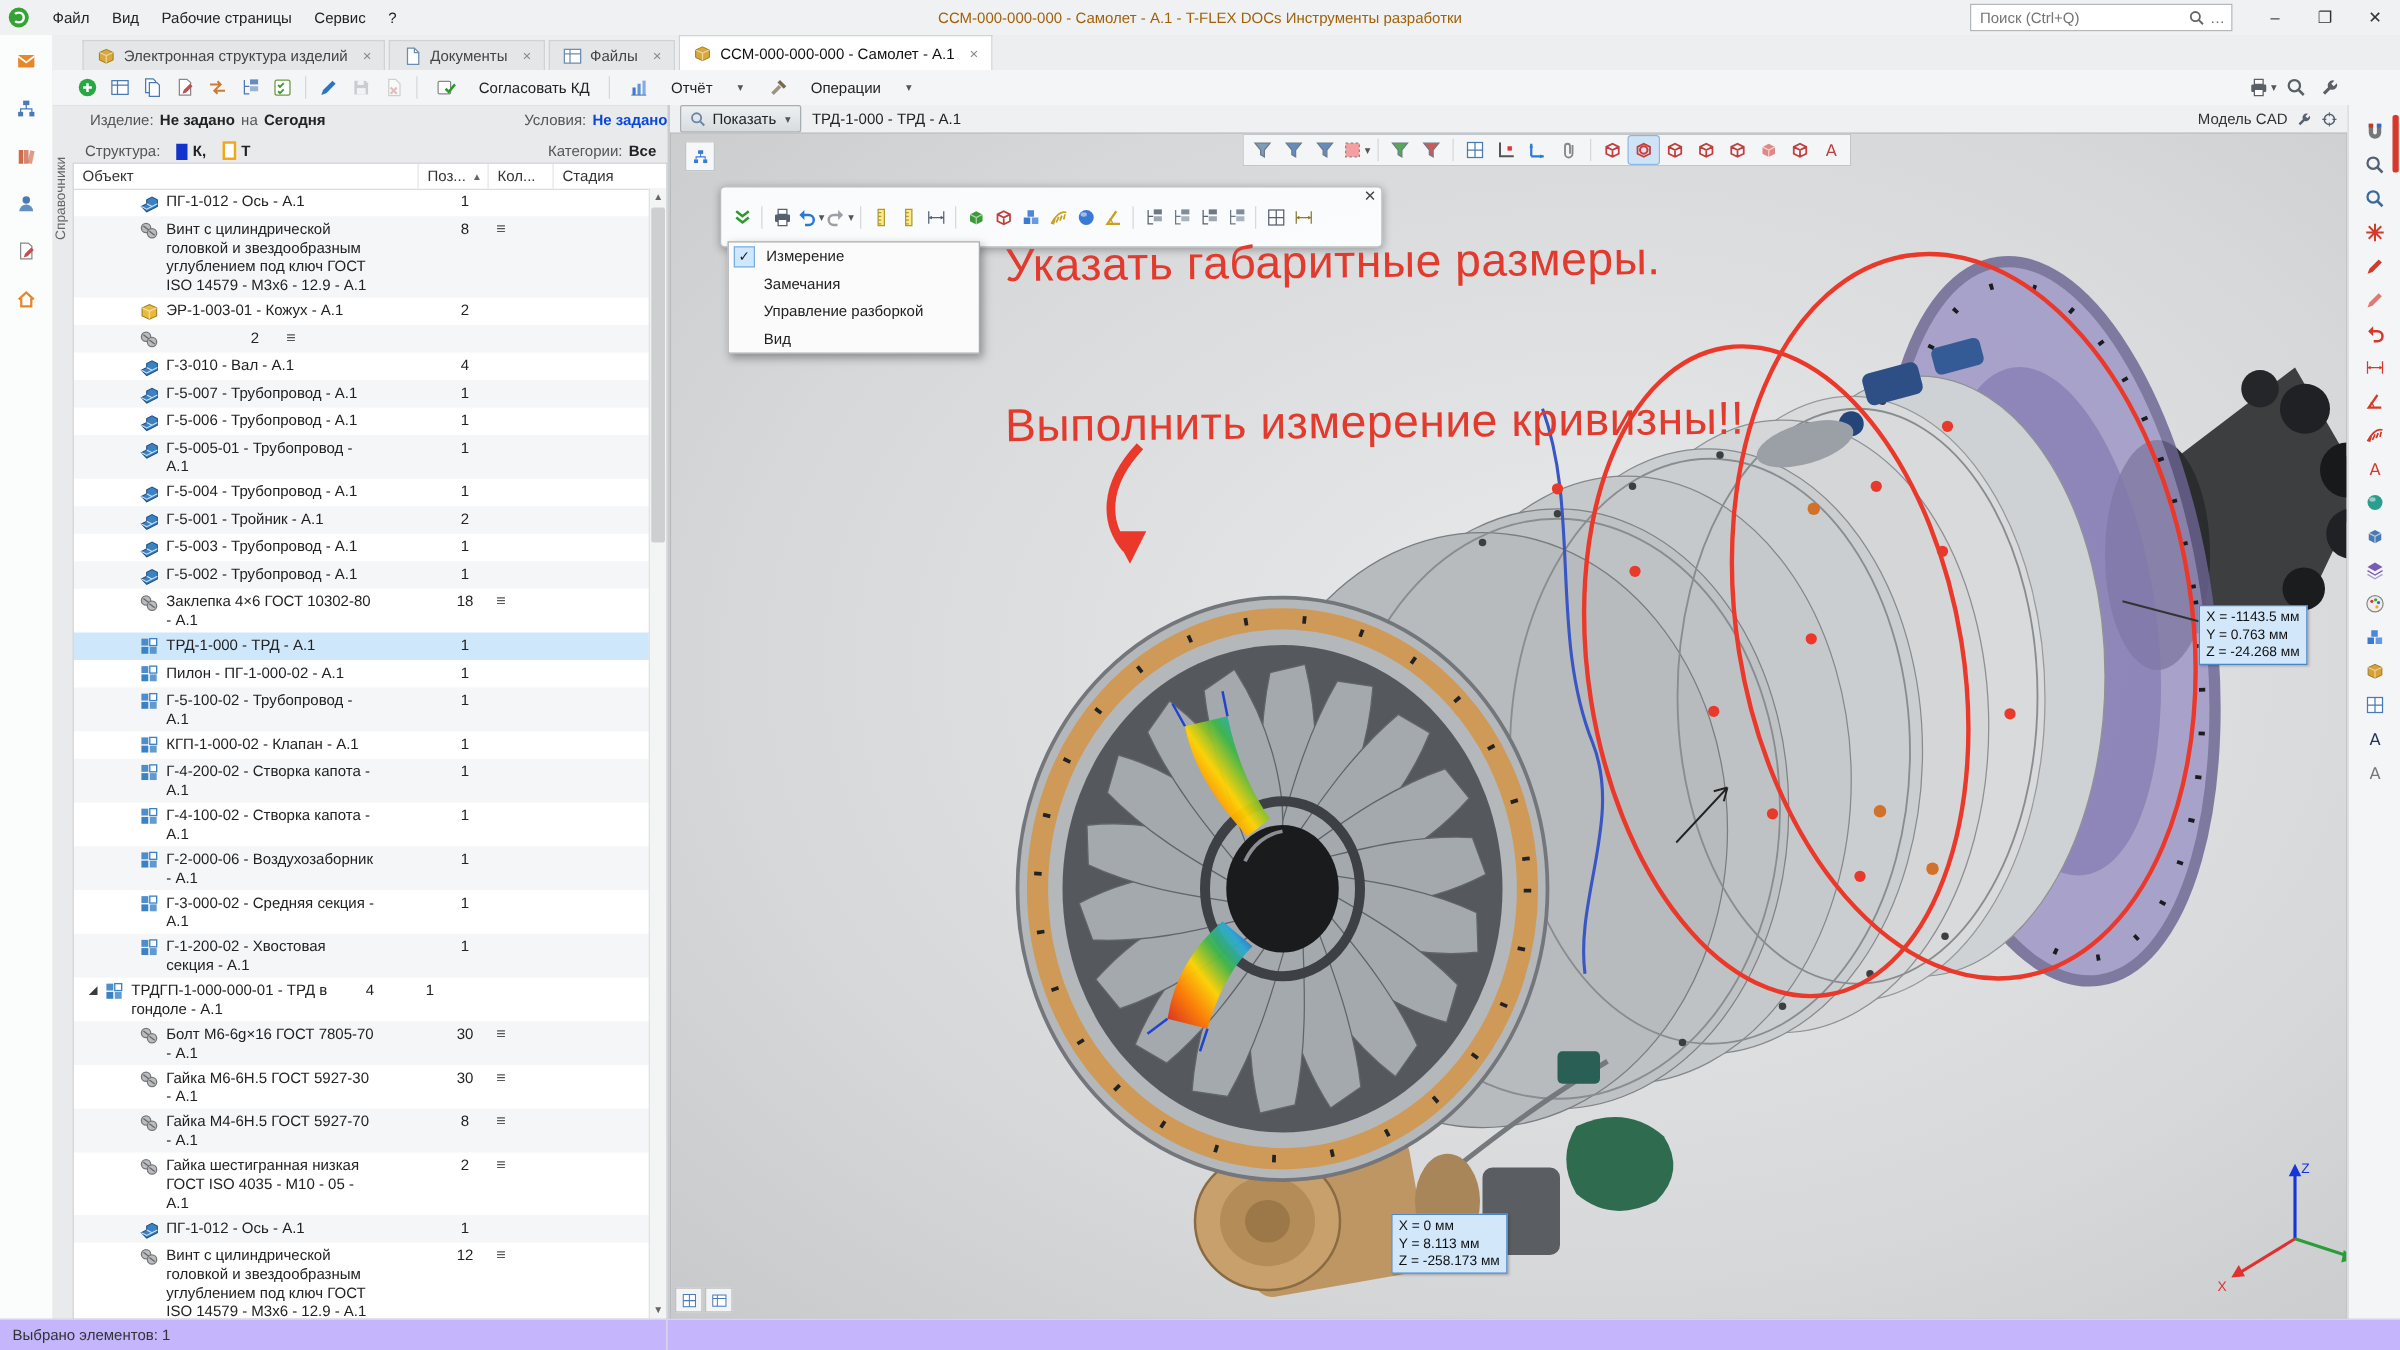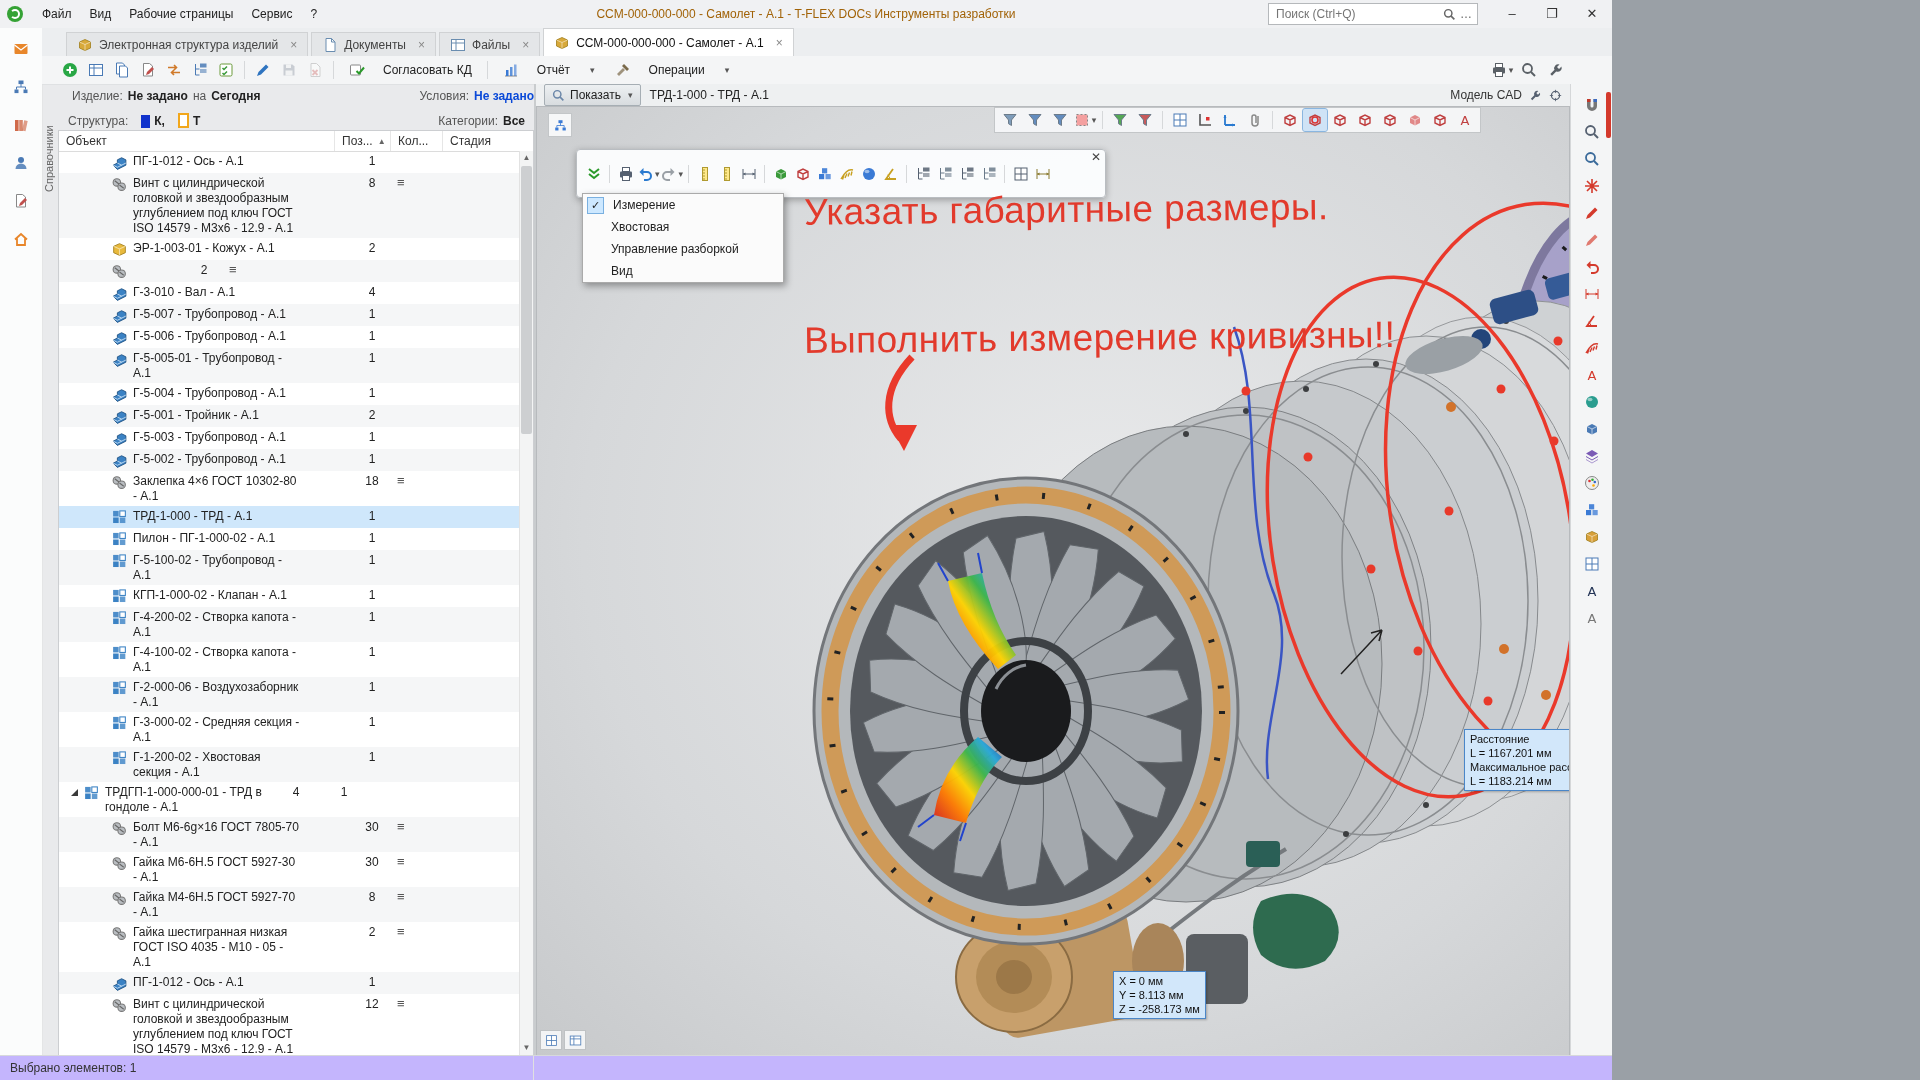--- a/index.html
+++ b/index.html
@@ -1,16 +1,16 @@
 <!DOCTYPE html>
 <html><head>
 <meta charset="utf-8">
 <style>
   html,body{margin:0;padding:0;background:#9aa0a6}
-  #app{position:relative;width:1612px;height:1080px;background:#e9eaec;font-family:"Liberation Sans",sans-serif;font-size:12px;color:#222;overflow:hidden}
+  #app{position:relative;width:1920px;height:1080px;background:#e9eaec;font-family:"Liberation Sans",sans-serif;font-size:12px;color:#222;overflow:hidden}
   .titlebar{position:absolute;left:0;top:0;right:0;height:28px;background:#f0f1f3;border-bottom:1px solid #dcdee0;display:flex;align-items:center}
   .logo{width:16px;height:16px;border-radius:50%;background:#35a235;margin:0 10px 0 7px;position:relative;flex:none}
   .logo:after{content:"";position:absolute;inset:3px;border-radius:50%;border:2.5px solid #fff;border-left-color:transparent}
   .menus{display:flex;z-index:3}
   .mi{padding:0 9px;line-height:27px;color:#222}
   .wtitle{position:absolute;left:300px;right:300px;text-align:center;line-height:28px;color:#a16207;pointer-events:none}
   .searchbox{margin-left:auto;display:flex;align-items:center;width:198px;height:20px;border:1px solid #b5b8bb;background:#fff;padding:0 5px;z-index:3;gap:4px}
   .searchbox input{flex:1;border:0;outline:0;font:inherit;font-size:12px;color:#444;min-width:0;background:transparent}
   .winbtns{display:flex;z-index:3;margin-left:14px}
   .wb{width:40px;text-align:center;line-height:28px;font-size:13px;color:#333}
@@ -1212,46 +1212,40 @@
             </span>
           </div>
       </div>
       <div class="dmenu" id="dmenu">
           <div class="dmi">
             <span class="dmcheck">✓</span>
             <span>Измерение</span>
           </div>
           <div class="dmi">
             <span class="dmgap"></span>
-            <span>Хвостовая</span>
+            <span>Замечания</span>
           </div>
           <div class="dmi">
             <span class="dmgap"></span>
             <span>Управление разборкой</span>
           </div>
           <div class="dmi">
             <span class="dmgap"></span>
             <span>Вид</span>
           </div>
         </div>
 
       <div class="annot" id="an1">Указать габаритные размеры.</div>
       <div class="annot" id="an2">Выполнить измерение кривизны!!</div>
 
       <div class="tt" id="tt1">
           <div>X = -1143.5 мм</div>
           <div>Y = 0.763 мм</div>
           <div>Z = -24.268 мм</div>
         </div>
-      <div class="tt" id="tt2">
-          <div>Расстояние</div>
-          <div>L = 1167.201 мм</div>
-          <div>Максимальное расстояние</div>
-          <div>L = 1183.214 мм</div>
-        </div>
       <div class="tt" id="tt3">
           <div>X = 0 мм</div>
           <div>Y = 8.113 мм</div>
           <div>Z = -258.173 мм</div>
         </div>
     </div>
     <div class="gridbtns">
       <span class="gbtn">
           <svg class="ic sm" style="color:#4a7ab5" viewBox="0 0 16 16">
             <use href="#s-grid4"></use>

